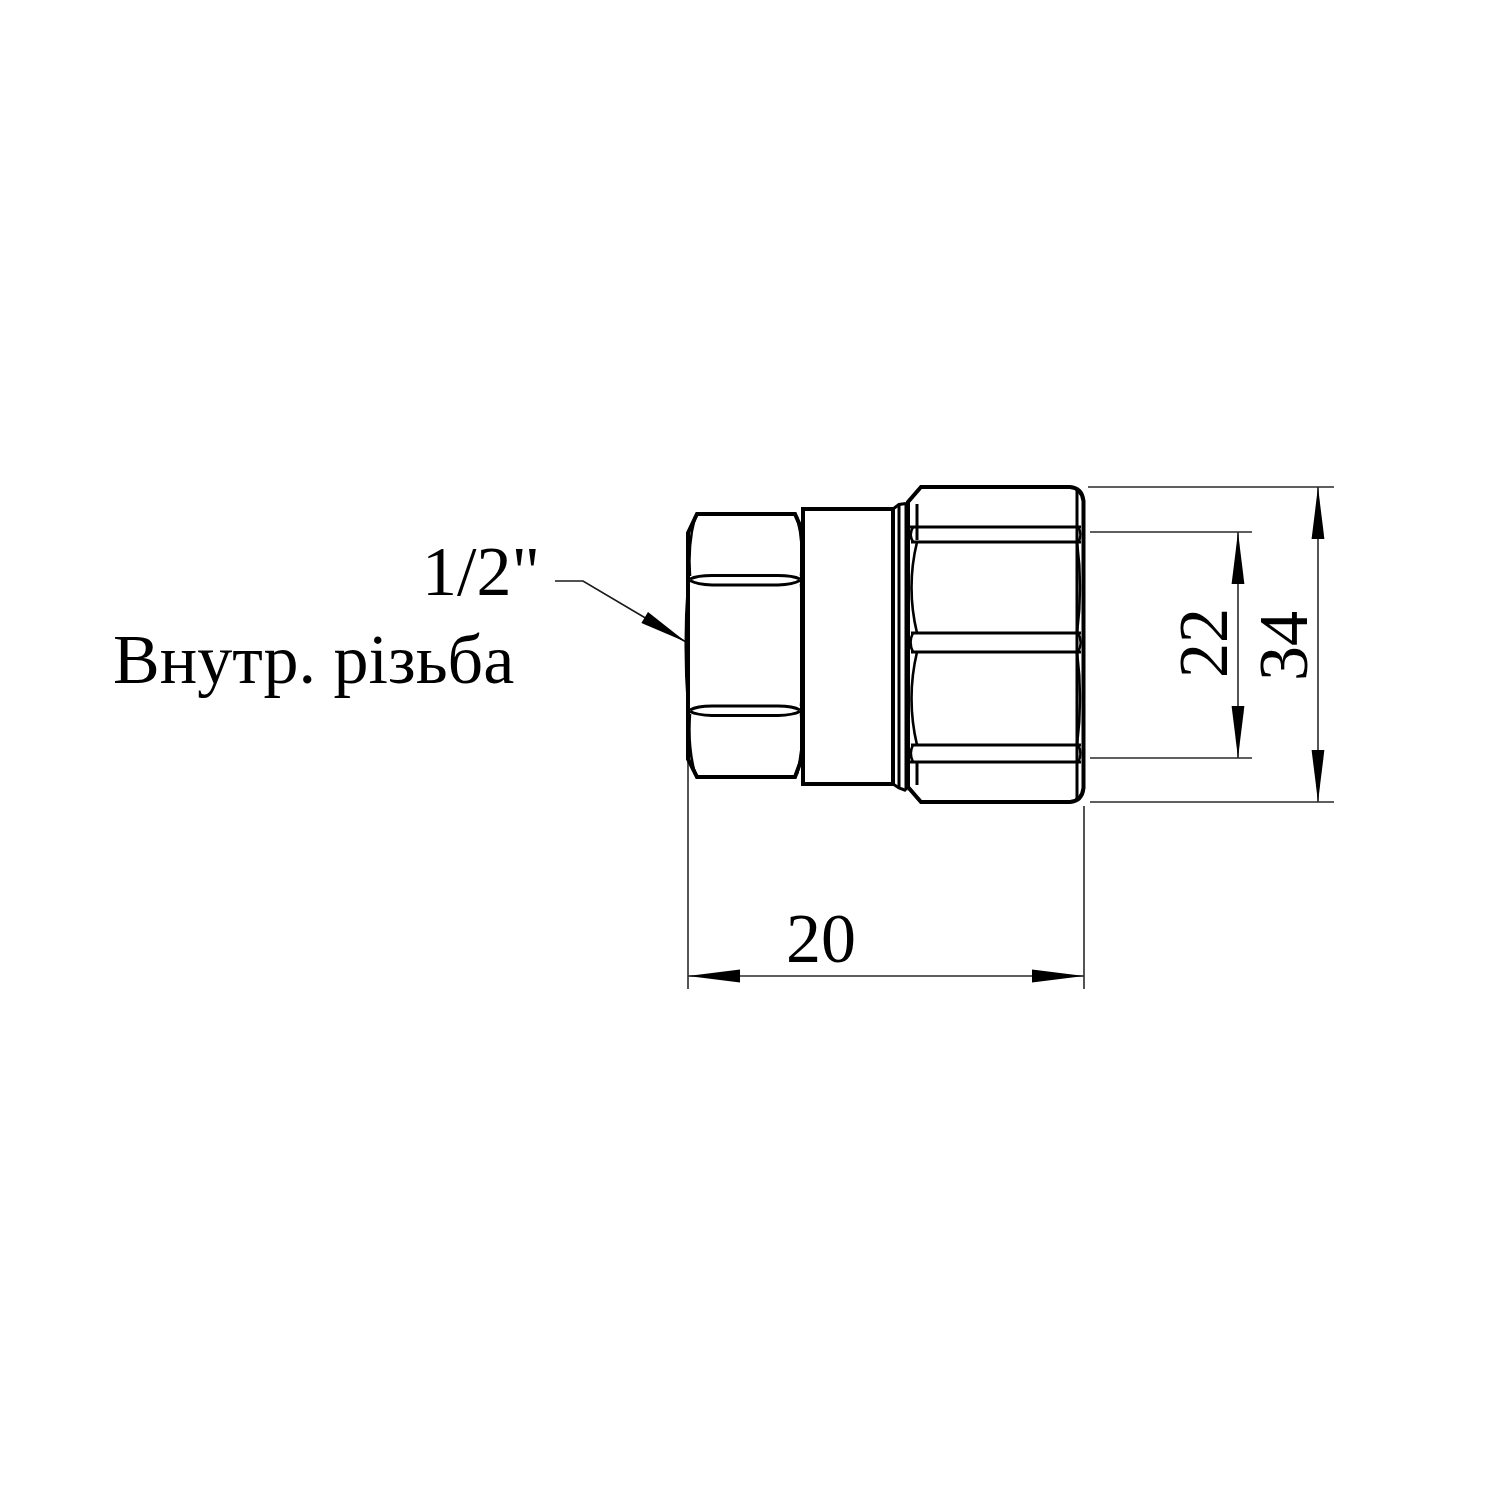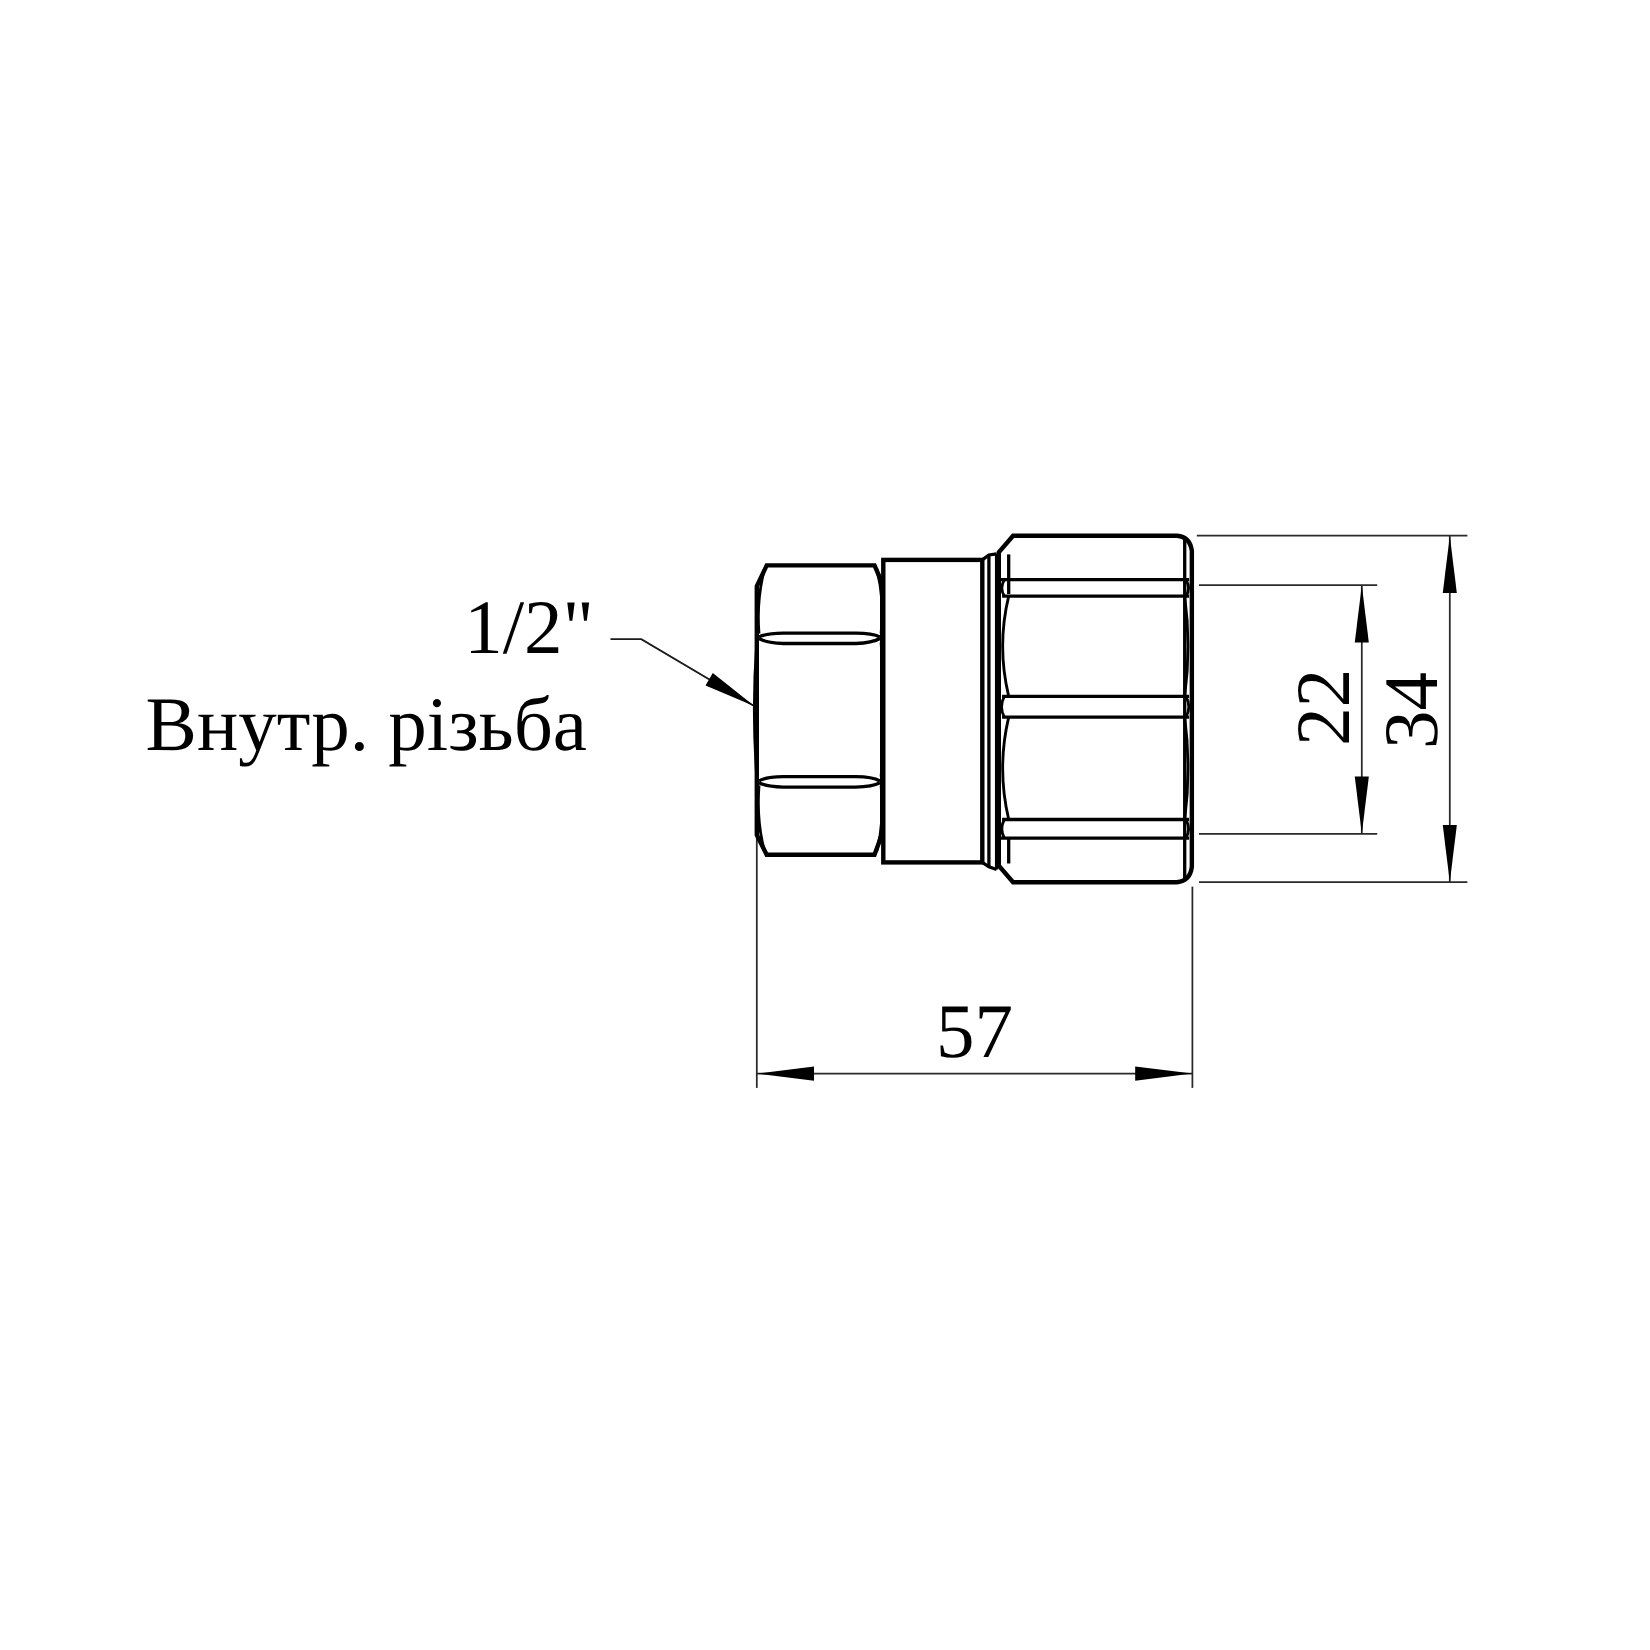--- a/index.html
+++ b/index.html
@@ -22,21 +22,21 @@
     top: 0;
   }
   .anno {
     position: absolute;
     font-size: 70px;
     line-height: 70px;
     color: #000000;
     white-space: nowrap;
   }
   .anno.right { text-align: right; }
-  .anno.center { text-align: center; }
+  .anno.center { }
   .vtext {
     position: absolute;
     width: 200px;
     height: 70px;
     line-height: 70px;
     font-size: 70px;
     text-align: center;
     transform: rotate(-90deg);
     transform-origin: 50% 50%;
     white-space: nowrap;
@@ -136,19 +136,19 @@
         <path d="M 913,745 Q 908.5,753.5 913,762"></path>
         <path d="M 1078,745 Q 1083,753.5 1078,762"></path>
       </g>
     </g>
   </svg>
 
   <div class="anno right" style="left:340px; top:537px; width:200px;">1/2"</div>
 
   <div class="anno center" style="left:113px; top:625px; width:440px;">Внутр. різьба</div>
 
-  <div class="anno center" style="left:786px; top:904px; width:200px;">57</div>
+  <div class="anno center" style="left:786px; top:904px; width:200px;">20</div>
 
   <div class="vtext" style="left:1104px; top:608px;">22</div>
 
   <div class="vtext" style="left:1184px; top:611px;">34</div>
 
 </div>
 
 </body></html>

